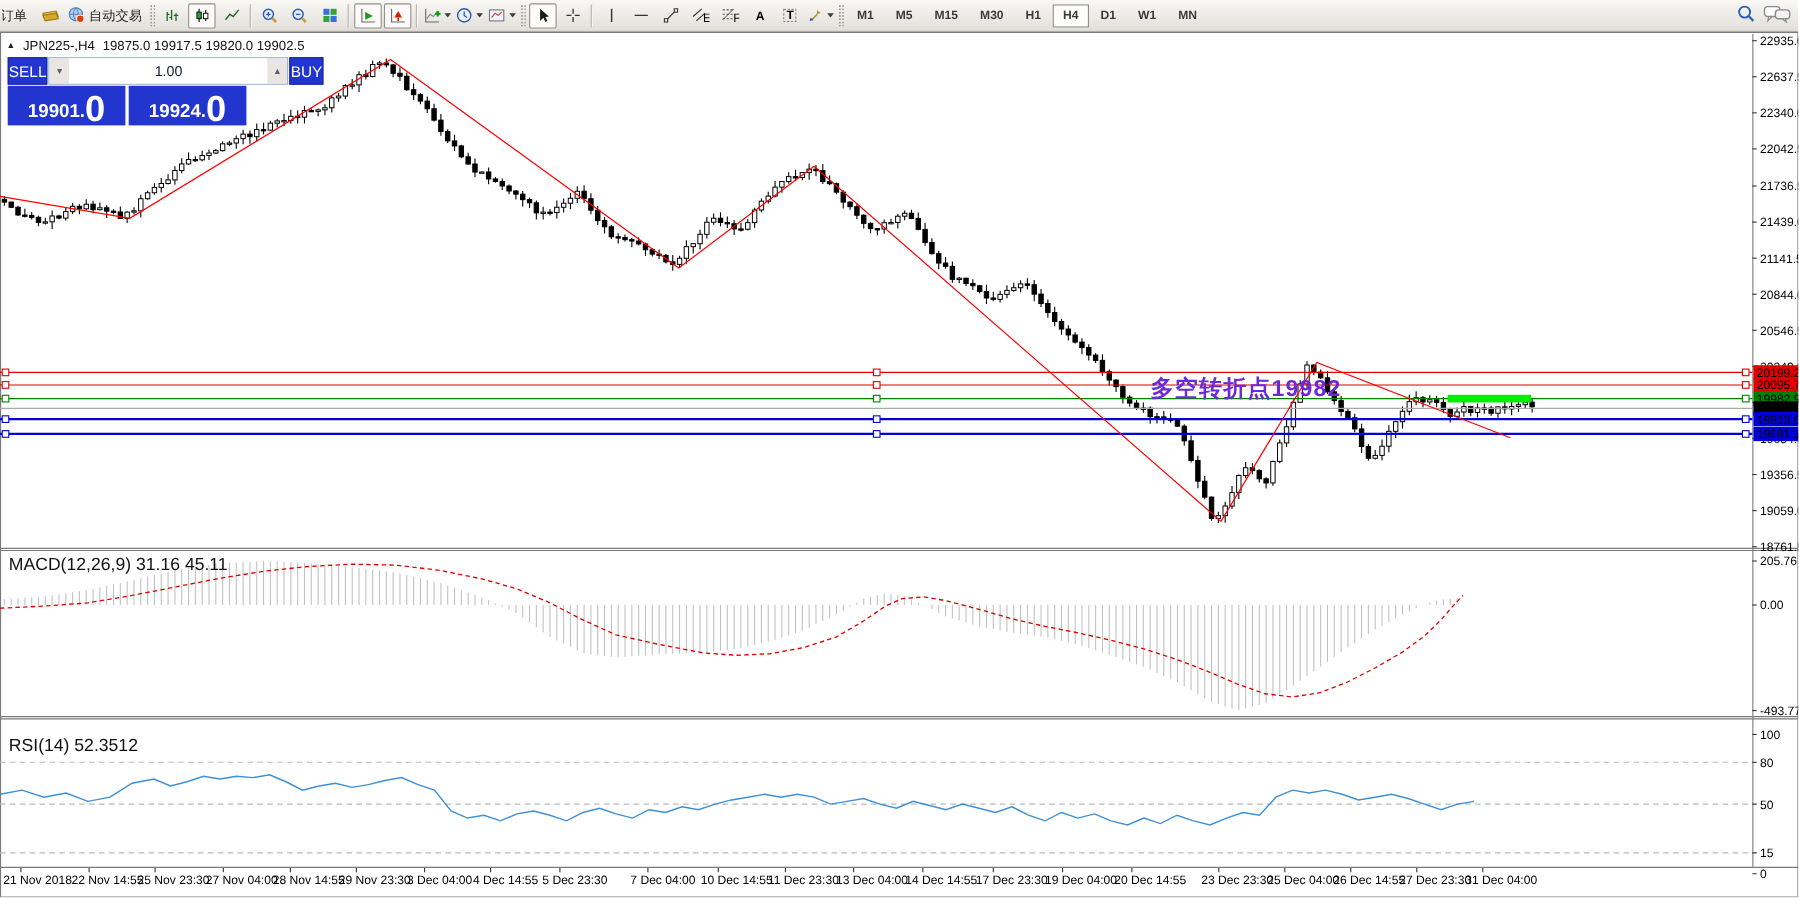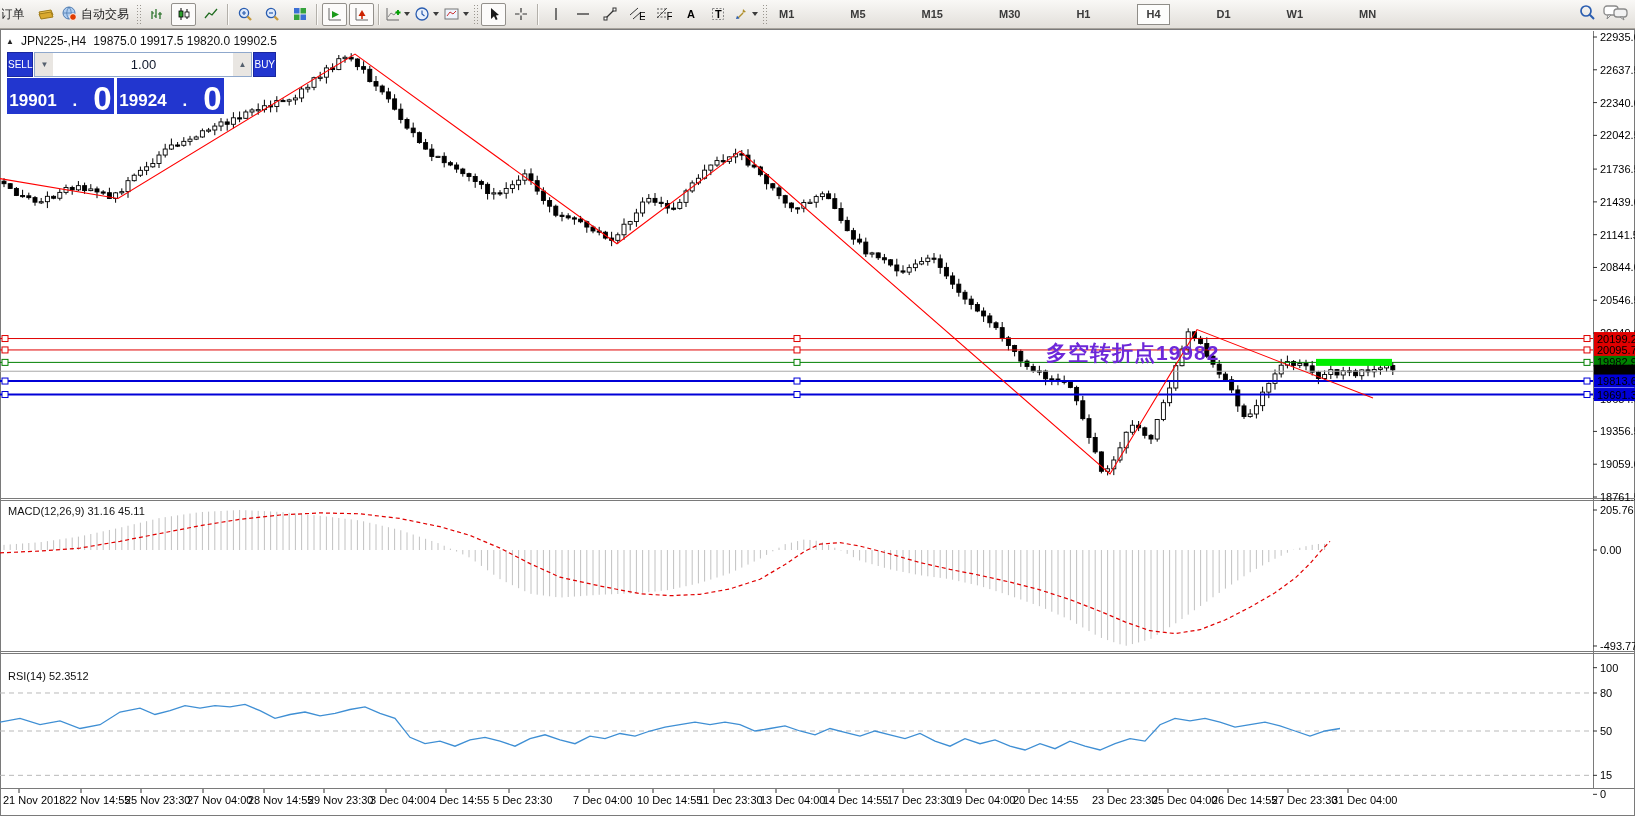--- a/index.html
+++ b/index.html
@@ -21,32 +21,32 @@
           margin:0 1px;border:1px solid transparent;box-sizing:border-box;}
   .tf-btn.active{background:#fdfdfc;border-color:#8f8d88;}
   .tb-right{position:absolute;right:6px;top:3px;display:flex;gap:6px;align-items:center;}
   
   #chart-svg{position:absolute;left:0;top:0;z-index:1;}
   .chart-title{position:absolute;left:6px;top:34px;font-size:12px;color:#111;z-index:4;display:flex;gap:7px;align-items:center;white-space:nowrap;}
   .collapse{font-size:8px;color:#222;}
   .trade-panel{position:absolute;left:7px;top:52px;width:217px;z-index:5;font-family:"Liberation Sans","DejaVu Sans",sans-serif;}
   .tp-row{display:flex;height:25px;margin-bottom:1px;}
   .sell-btn,.buy-btn{width:51px;background:#2236cf;color:#fff;display:flex;align-items:center;justify-content:center;
-                     font-size:10px;border:1px solid #18269e;box-sizing:border-box;}
+                     font-size:14px;border:1px solid #18269e;box-sizing:border-box;}
   .vol{flex:1;display:flex;border:1px solid #8fa8cc;background:#fff;box-sizing:border-box;margin:0 1px;}
   .vol-btn{width:18px;background:#e9e6e2;display:flex;align-items:center;justify-content:center;font-size:8px;color:#55606e;}
   .vol-input{flex:1;border:none;outline:none;text-align:center;font-size:13px;color:#0f172a;min-width:0;font-family:inherit;}
   .tp-prices{display:flex;height:36px;}
-  .price-box{flex:1;background:#2236cf;color:#fff;display:flex;align-items:flex-end;justify-content:center;padding-bottom:1px;gap:16px;}
+  .price-box{flex:1;background:#2236cf;color:#fff;display:flex;align-items:flex-end;justify-content:center;padding-bottom:1px;}
   .price-box.left{margin-right:3px;}
   .p-main{font-size:17px;font-weight:bold;line-height:1;padding-bottom:4px;}
   .p-dot{font-size:17px;font-weight:bold;line-height:1;padding-bottom:4px;}
   .p-big{font-size:33px;font-weight:bold;line-height:0.85;}
   .annotation{position:absolute;left:1046px;top:339px;font-size:21px;font-weight:bold;z-index:4;white-space:nowrap;letter-spacing:1px;}
-  .ind-label{position:absolute;font-size:11px;color:#111;z-index:4;white-space:nowrap;text-align:right;}
+  .ind-label{position:absolute;font-size:16px;color:#111;z-index:4;white-space:nowrap;text-align:right;}
   #macd-label{left:8px;top:505px;}
   #rsi-label{left:8px;top:670px;}
   svg text{font-family:"Liberation Sans","DejaVu Sans",sans-serif;font-size:11px;fill:#000;}
 </style>
 </head>
 <body>
 
 <div class="screen">
 
   <div class="toolbar">
@@ -201,21 +201,21 @@
     </div>
     <div class="tb-btn">
       <svg width="16" height="16" viewBox="0 0 16 16">
         <path d="M5 12L10 7" stroke="#b08f2e" stroke-width="1.4"></path>
         <polygon points="10,3 13,6 9.5,6.8" fill="#b08f2e"></polygon>
         <polygon points="3,13 6.5,12.4 4,9.8" fill="#2a5db0"></polygon>
       </svg>
       <span class="caret"></span>
     </div>
     <div class="tb-handle"></div>
-    <div id="timeframes" style="display:flex;gap:36px;">
+    <div id="timeframes" style="display:flex;">
         <div class="tf-btn">M1</div>
         <div class="tf-btn">M5</div>
         <div class="tf-btn">M15</div>
         <div class="tf-btn">M30</div>
         <div class="tf-btn">H1</div>
         <div class="tf-btn active">H4</div>
         <div class="tf-btn">D1</div>
         <div class="tf-btn">W1</div>
         <div class="tf-btn">MN</div>
       </div>

